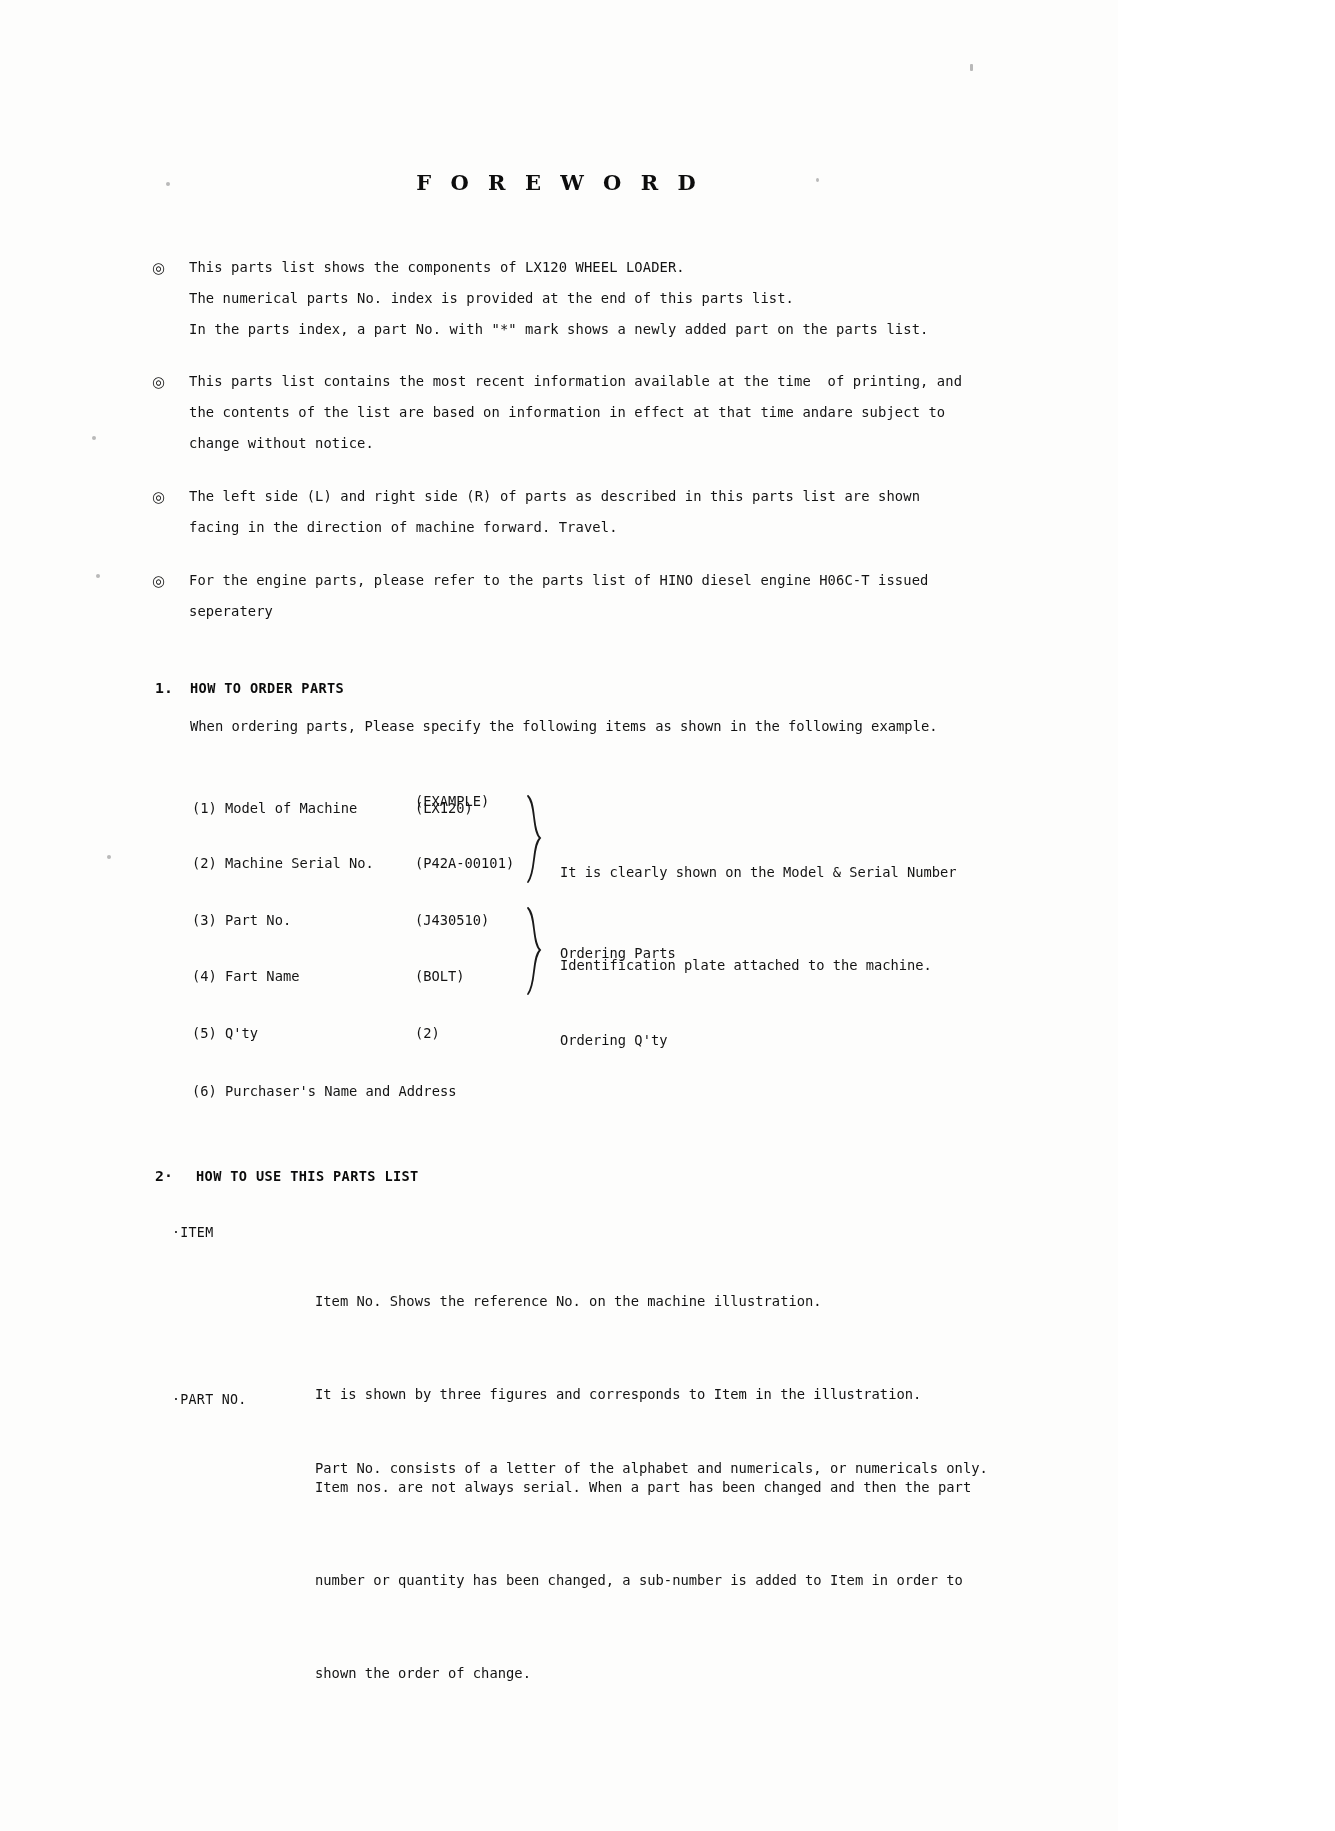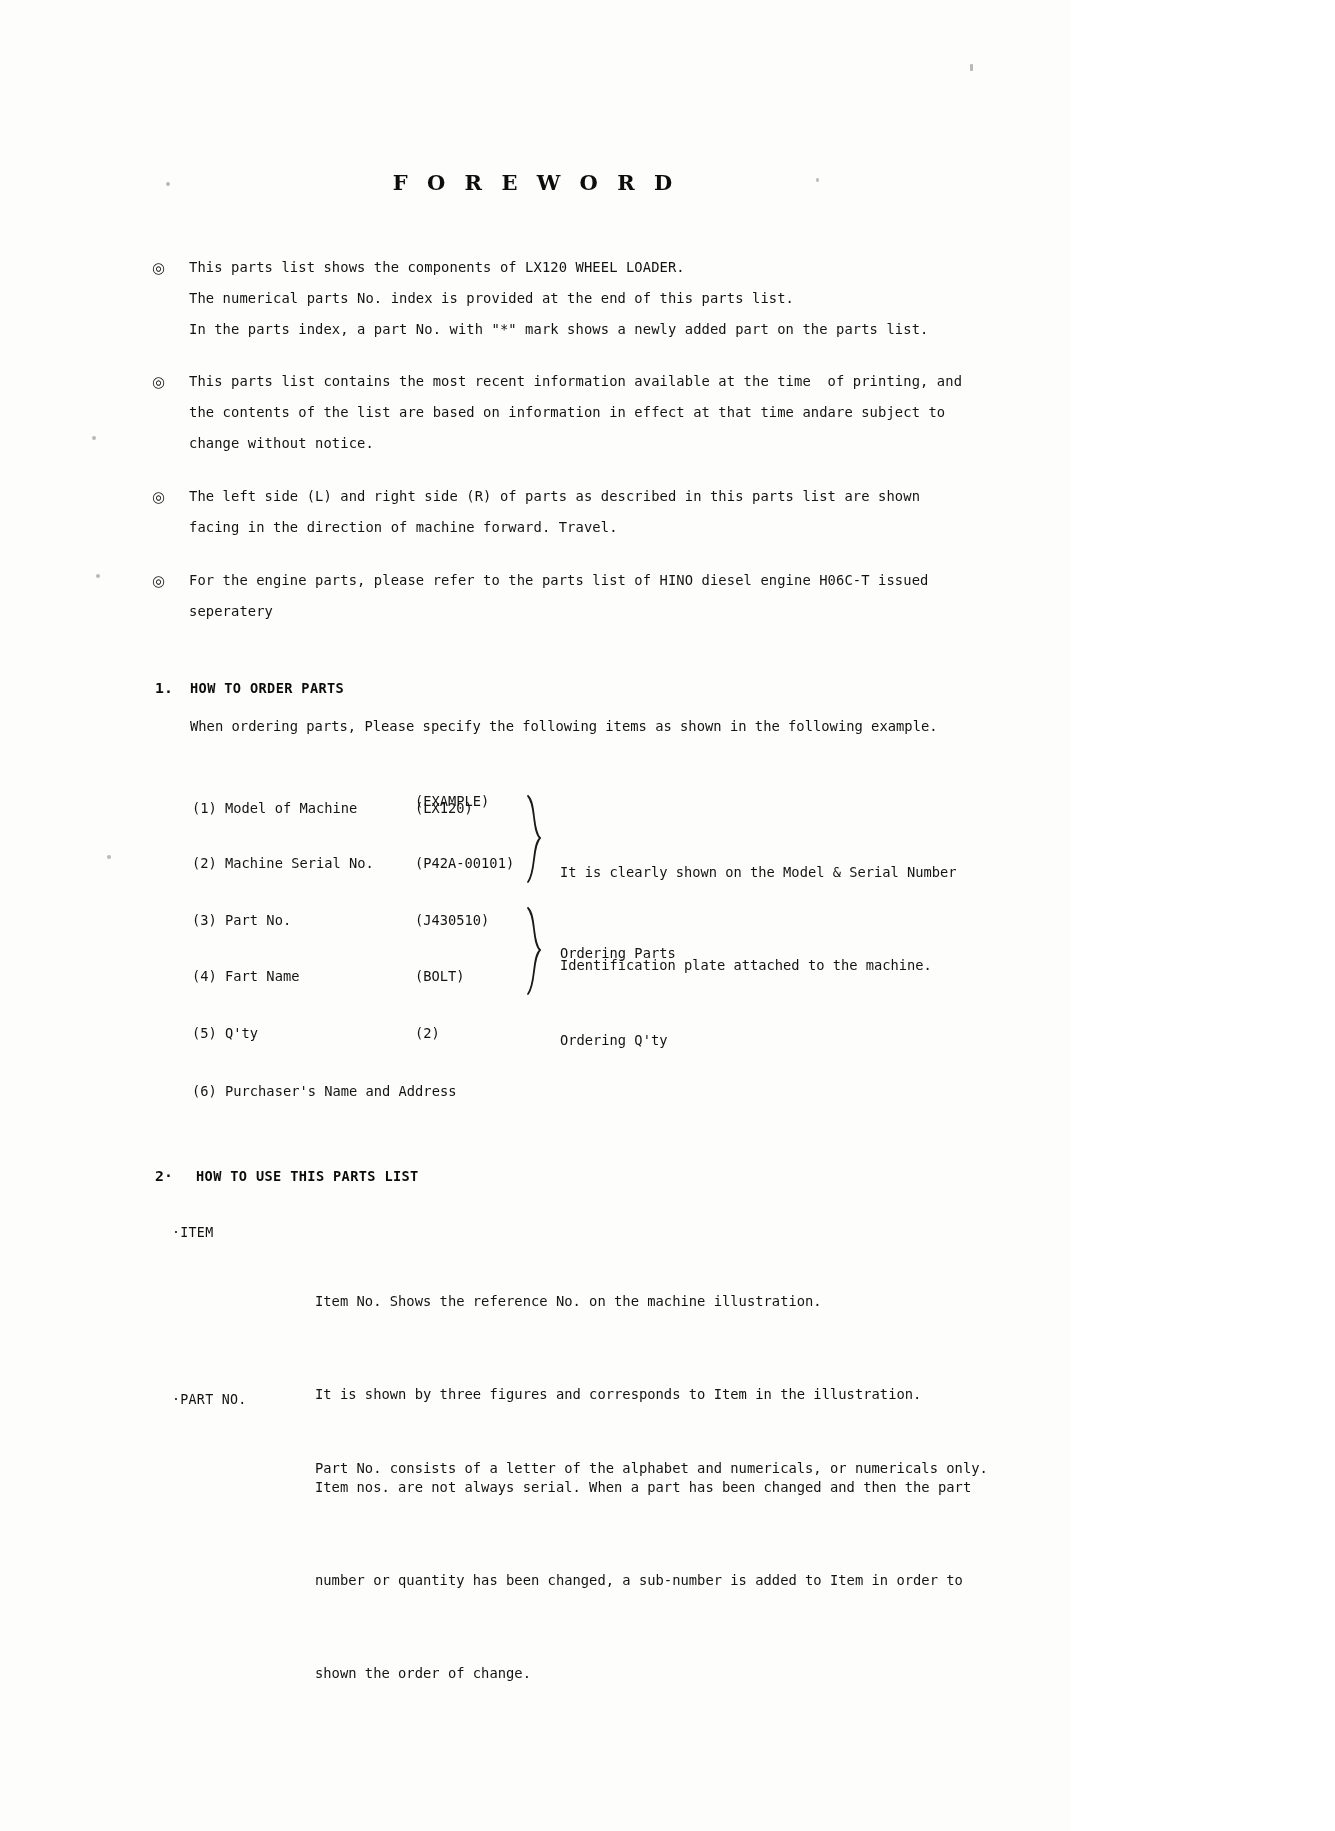--- a/index.html
+++ b/index.html
@@ -10,20 +10,21 @@
   body {
     font-family: "DejaVu Sans", sans-serif;
   }
   .page {
     position: relative;
     width: 1071px;
     height: 1831px;
     background: #fdfdfc;
     overflow: hidden;
     color: #111111;
+    padding-left: 47px;
   }
   
   .speck {
     position: absolute;
     background: #b9b9b9;
     border-radius: 50%;
   }
   .doc-title {
     position: absolute;
     top: 170px;

